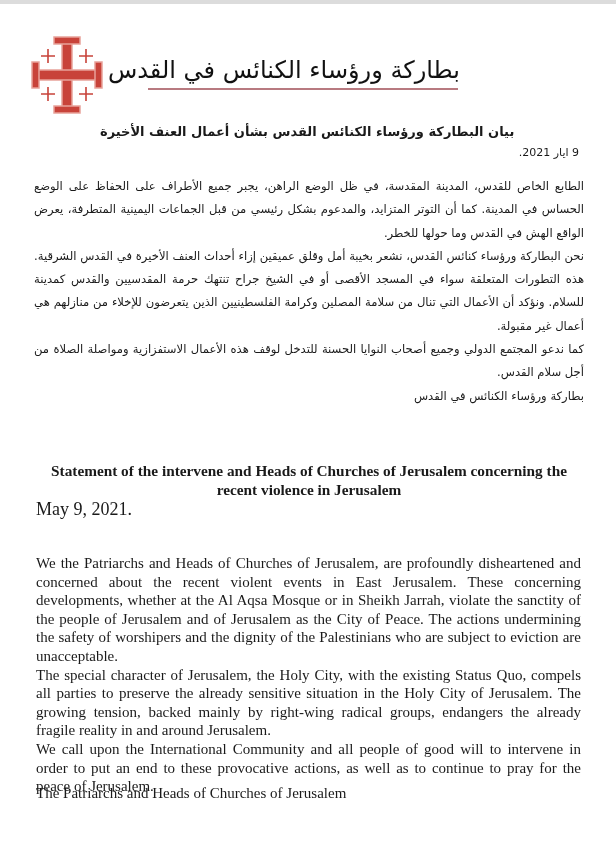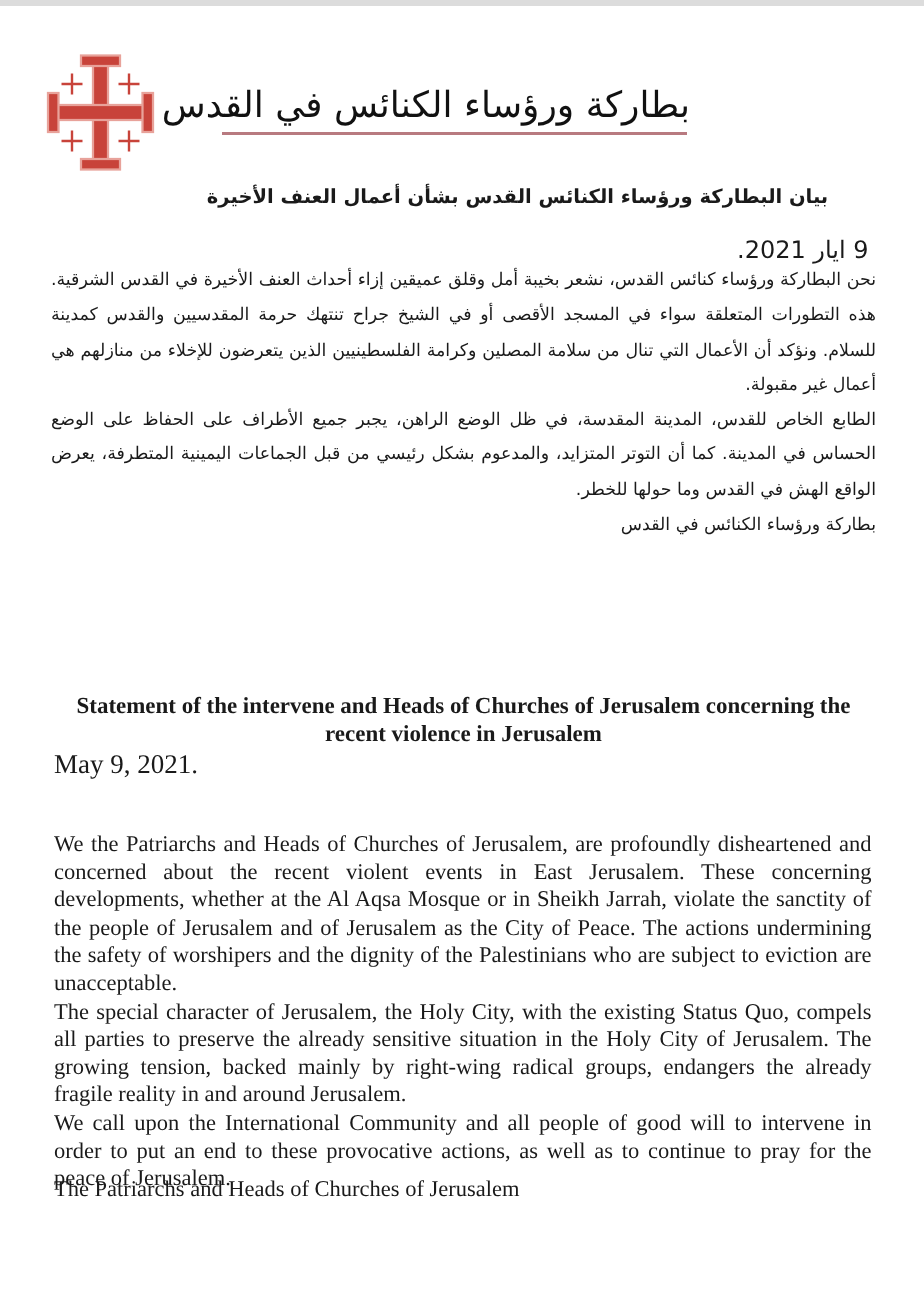--- a/index.html
+++ b/index.html
@@ -22,27 +22,27 @@
       direction: rtl; text-align: right;
       font-family: "DejaVu Sans", sans-serif;
       font-size: 24px; color: #111; white-space: nowrap;
     }
     .header-rule {
       position: absolute; left: 148px; top: 88px; width: 310px; height: 2px;
       background: #b87a80;
     }
     .ar-title {
       position: absolute; left: 100px; top: 124px; width: 490px;
-      direction: rtl; text-align: center;
+      direction: rtl; text-align: left;
       font-family: "DejaVu Sans", sans-serif; font-weight: bold;
       font-size: 13px; white-space: nowrap;
     }
     .ar-date {
-      position: absolute; right: 37px; top: 157px;
-      direction: rtl; font-family: "DejaVu Sans", sans-serif; font-size: 16px;
+      position: absolute; right: 37px; top: 146px;
+      direction: rtl; font-family: "DejaVu Sans", sans-serif; font-size: 11px;
     }
     .ar-body {
       position: absolute; left: 34px; top: 175px; width: 550px;
       direction: rtl; text-align: justify; text-align-last: right;
       font-family: "DejaVu Sans", sans-serif; font-size: 11.6px;
       line-height: 23.3px;
     }
     .ar-body p { margin: 0; }
     .ar-sign {
       font-family: "DejaVu Sans", sans-serif;
@@ -91,22 +91,23 @@
   </g>
 </svg>
 
 <div class="header-title">بطاركة ورؤساء الكنائس في القدس</div>
 <div class="header-rule"></div>
 
 <div class="ar-title">بيان البطاركة ورؤساء الكنائس القدس بشأن أعمال العنف الأخيرة</div>
 <div class="ar-date">9 ايار 2021.</div>
 
 <div class="ar-body">
+  <p>الطابع الخاص للقدس، المدينة المقدسة، في ظل الوضع الراهن، يجبر جميع الأطراف على الحفاظ على الوضع الحساس في المدينة. كما أن التوتر المتزايد، والمدعوم بشكل رئيسي من قبل الجماعات اليمينية المتطرفة، يعرض الواقع الهش في القدس وما حولها للخطر.</p>
   <p>نحن البطاركة ورؤساء كنائس القدس، نشعر بخيبة أمل وقلق عميقين إزاء أحداث العنف الأخيرة في القدس الشرقية. هذه التطورات المتعلقة سواء في المسجد الأقصى أو في الشيخ جراح تنتهك حرمة المقدسيين والقدس كمدينة للسلام. ونؤكد أن الأعمال التي تنال من سلامة المصلين وكرامة الفلسطينيين الذين يتعرضون للإخلاء من منازلهم هي أعمال غير مقبولة.</p>
-  <p>الطابع الخاص للقدس، المدينة المقدسة، في ظل الوضع الراهن، يجبر جميع الأطراف على الحفاظ على الوضع الحساس في المدينة. كما أن التوتر المتزايد، والمدعوم بشكل رئيسي من قبل الجماعات اليمينية المتطرفة، يعرض الواقع الهش في القدس وما حولها للخطر.</p>
+  <p>كما ندعو المجتمع الدولي وجميع أصحاب النوايا الحسنة للتدخل لوقف هذه الأعمال الاستفزازية ومواصلة الصلاة من أجل سلام القدس.</p>
   <p class="ar-sign">بطاركة ورؤساء الكنائس في القدس</p>
 </div>
 
 <div class="en-title">Statement of the intervene and Heads of Churches of Jerusalem concerning the recent violence in Jerusalem</div>
 <div class="en-date">May 9, 2021.</div>
 
 <div class="en-body">
   <p>We the Patriarchs and Heads of Churches of Jerusalem, are profoundly disheartened and concerned about the recent violent events in East Jerusalem. These concerning developments, whether at the Al Aqsa Mosque or in Sheikh Jarrah, violate the sanctity of the people of Jerusalem and of Jerusalem as the City of Peace. The actions undermining the safety of worshipers and the dignity of the Palestinians who are subject to eviction are unacceptable.</p>
   <p>The special character of Jerusalem, the Holy City, with the existing Status Quo, compels all parties to preserve the already sensitive situation in the Holy City of Jerusalem. The growing tension, backed mainly by right-wing radical groups, endangers the already fragile reality in and around Jerusalem.</p>
   <p class="last">We call upon the International Community and all people of good will to intervene in order to put an end to these provocative actions, as well as to continue to pray for the peace of Jerusalem.</p>

